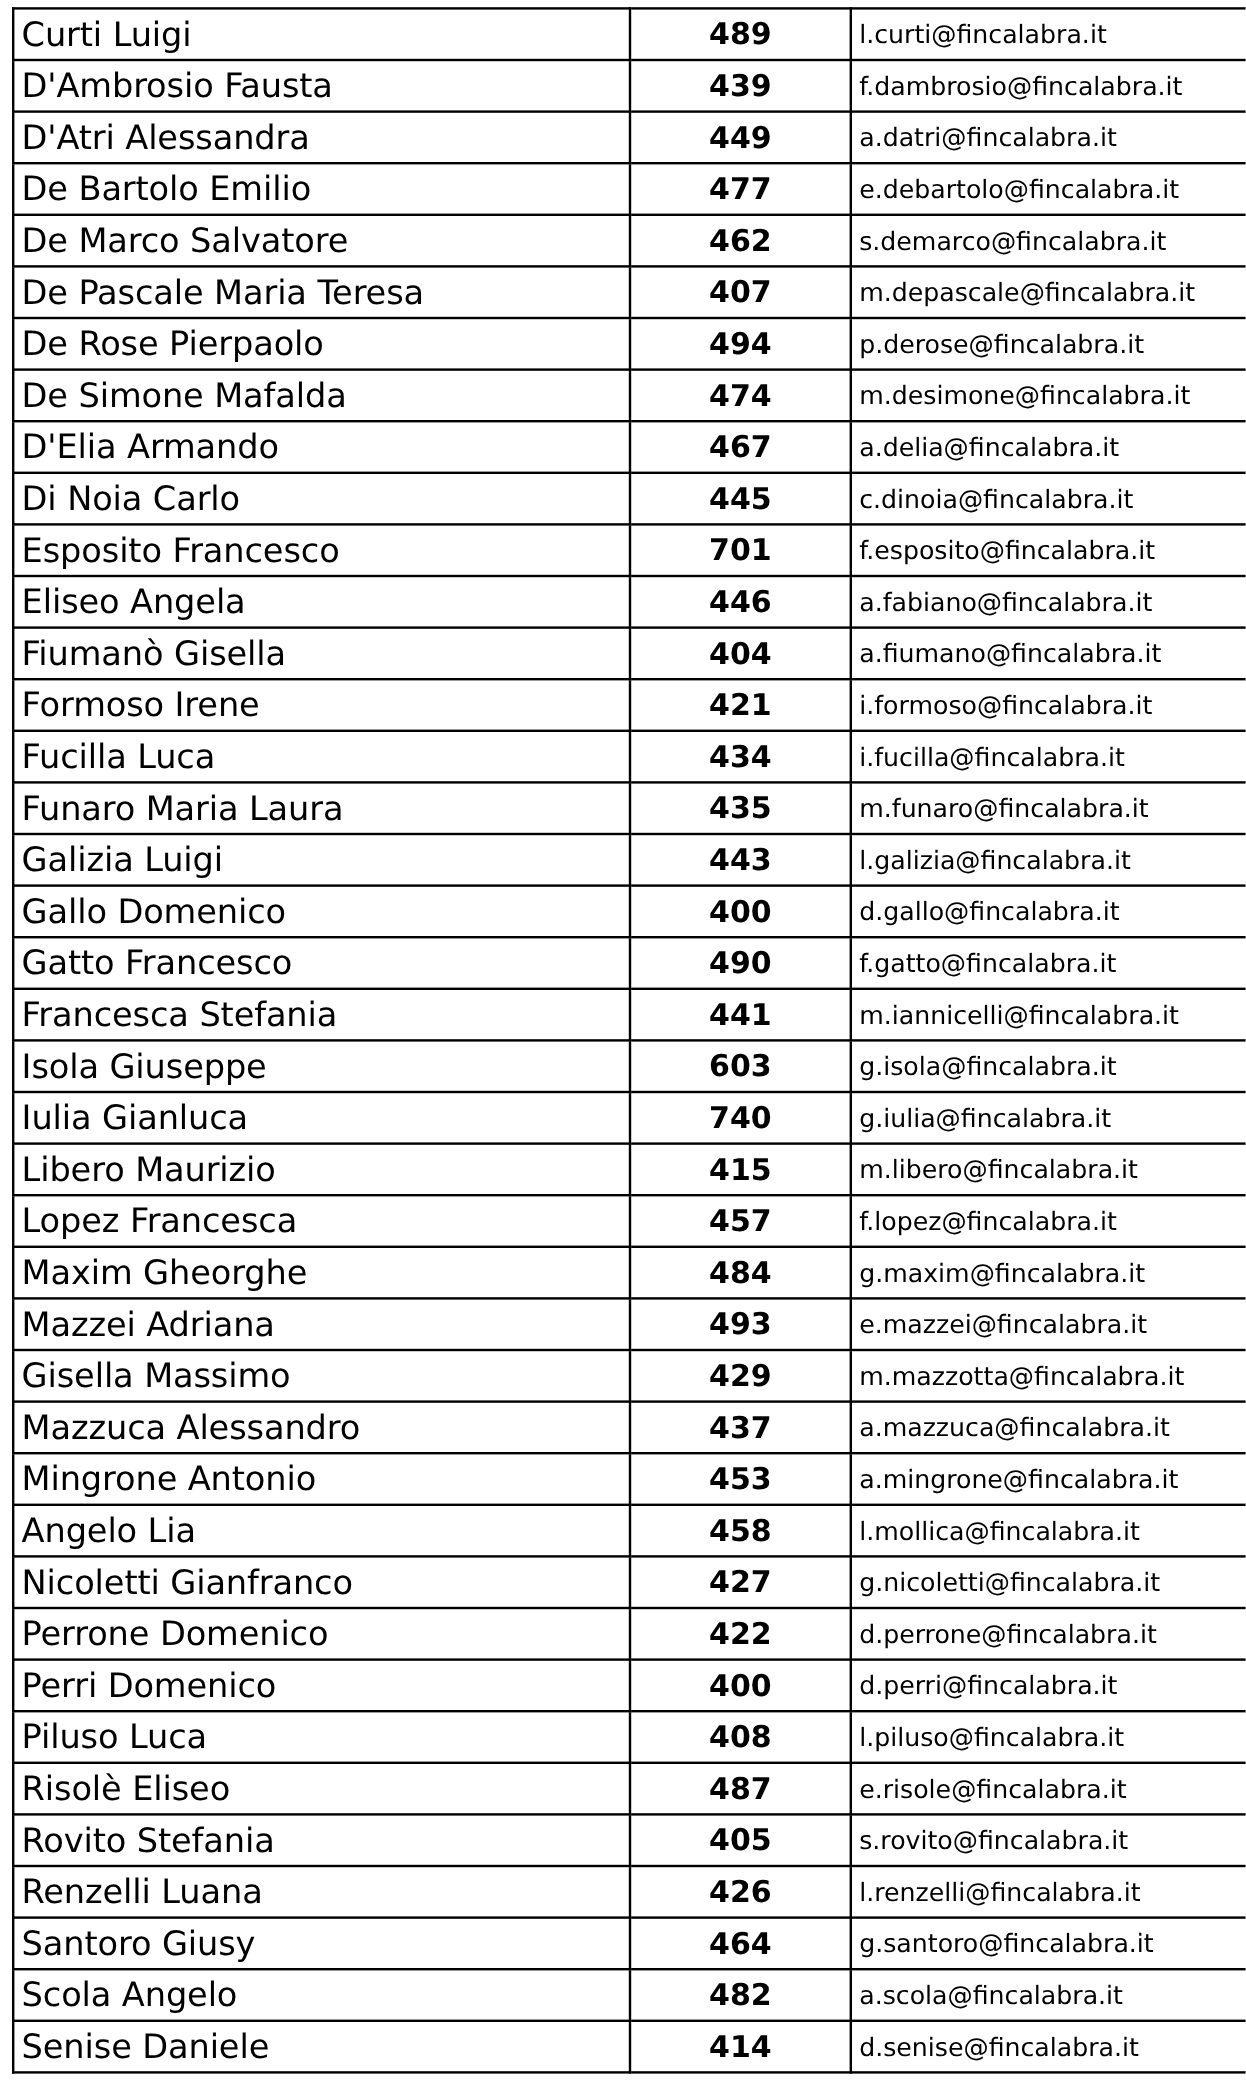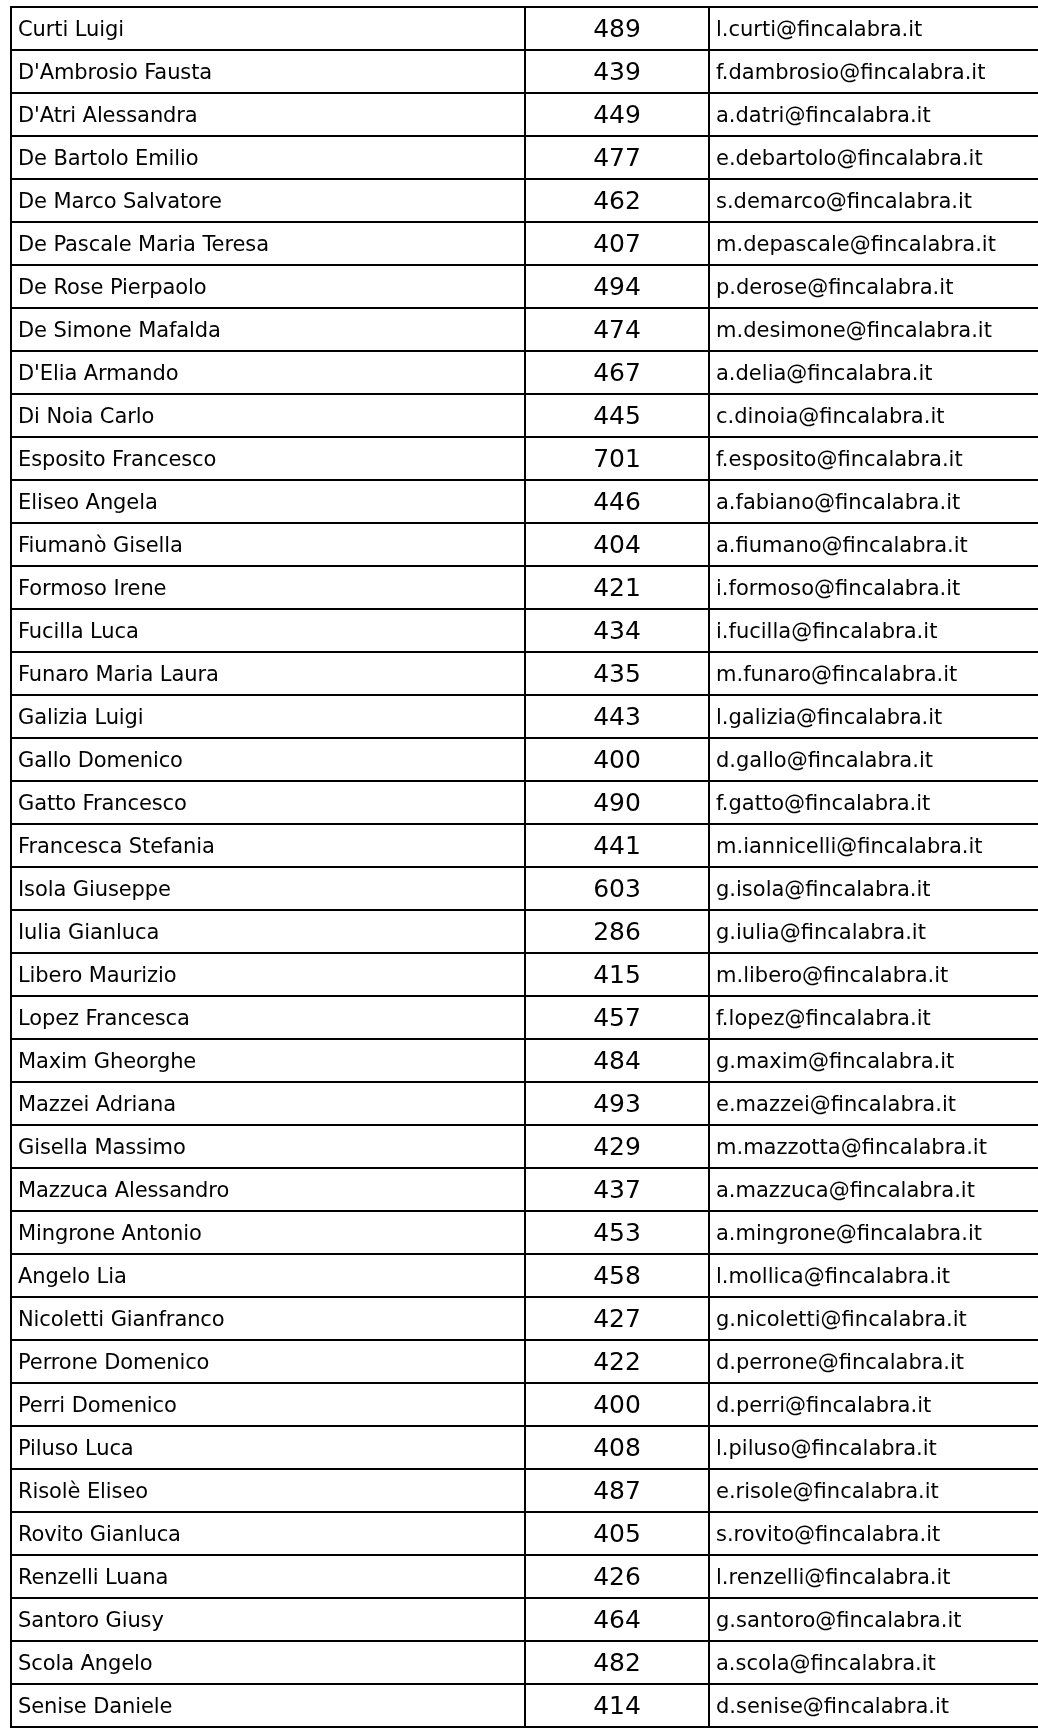--- a/index.html
+++ b/index.html
@@ -24,30 +24,30 @@
   table.directory td {
     border: 2px solid #000000;
     padding: 0 6px;
     height: 41px;
     vertical-align: middle;
     overflow: hidden;
     white-space: nowrap;
   }
   td.col-name {
     width: 500px;
-    font-size: 21px;
+    font-size: 28px;
     font-weight: normal;
     letter-spacing: -0.1px;
     color: #000000;
   }
   td.col-ext {
     width: 170px;
     text-align: center;
     font-size: 25px;
-    font-weight: normal;
+    font-weight: bold;
     color: #000000;
   }
   td.col-email {
     width: 340px;
     font-size: 21px;
     font-weight: normal;
     color: #000000;
   }
 </style>
 </head>
@@ -156,21 +156,21 @@
           <td class="col-ext">441</td>
           <td class="col-email">m.iannicelli@fincalabra.it</td>
         </tr>
         <tr>
           <td class="col-name">Isola Giuseppe</td>
           <td class="col-ext">603</td>
           <td class="col-email">g.isola@fincalabra.it</td>
         </tr>
         <tr>
           <td class="col-name">Iulia Gianluca</td>
-          <td class="col-ext">286</td>
+          <td class="col-ext">740</td>
           <td class="col-email">g.iulia@fincalabra.it</td>
         </tr>
         <tr>
           <td class="col-name">Libero Maurizio</td>
           <td class="col-ext">415</td>
           <td class="col-email">m.libero@fincalabra.it</td>
         </tr>
         <tr>
           <td class="col-name">Lopez Francesca</td>
           <td class="col-ext">457</td>
@@ -225,21 +225,21 @@
           <td class="col-name">Piluso Luca</td>
           <td class="col-ext">408</td>
           <td class="col-email">l.piluso@fincalabra.it</td>
         </tr>
         <tr>
           <td class="col-name">Risolè Eliseo</td>
           <td class="col-ext">487</td>
           <td class="col-email">e.risole@fincalabra.it</td>
         </tr>
         <tr>
-          <td class="col-name">Rovito Gianluca</td>
+          <td class="col-name">Rovito Stefania</td>
           <td class="col-ext">405</td>
           <td class="col-email">s.rovito@fincalabra.it</td>
         </tr>
         <tr>
           <td class="col-name">Renzelli Luana</td>
           <td class="col-ext">426</td>
           <td class="col-email">l.renzelli@fincalabra.it</td>
         </tr>
         <tr>
           <td class="col-name">Santoro Giusy</td>

